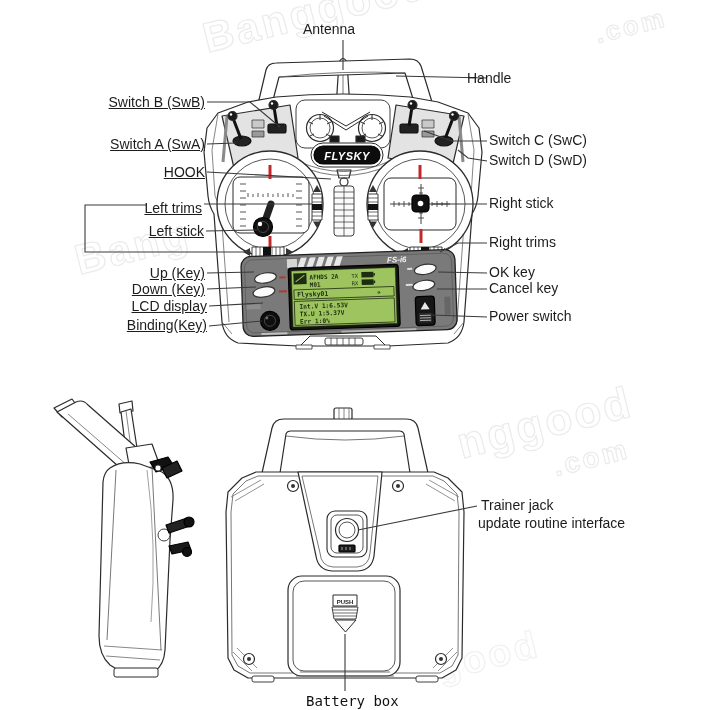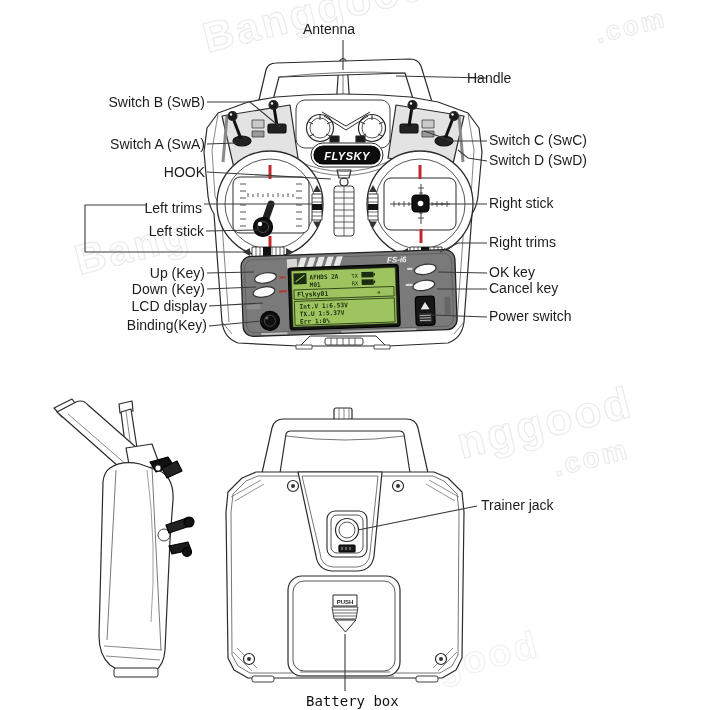--- a/index.html
+++ b/index.html
@@ -3,21 +3,21 @@
 <meta charset="utf-8">
 <style>
   html,body{margin:0;padding:0;background:#ffffff;}
   .canvas{position:relative;width:710px;height:710px;background:#ffffff;overflow:hidden;
           font-family:"Liberation Sans",sans-serif;}
   .wm{position:absolute;font-weight:bold;color:transparent;
       -webkit-text-stroke:1.2px #ebebeb;letter-spacing:3px;transform:rotate(-14deg);
       transform-origin:left top;white-space:nowrap;user-select:none;}
   svg{position:absolute;left:0;top:0;}
   .lbl{position:absolute;font-size:14px;color:#1c1c1c;white-space:nowrap;line-height:16px;}
-  .lbl.r{text-align:right;}
+  .lbl.r{text-align:right;text-decoration:underline;}
   .mono{font-family:"DejaVu Sans Mono","Liberation Mono",monospace;font-size:14px;color:#111;}
   .brand-txt{font:italic bold 11px "Liberation Sans",sans-serif;fill:#ffffff;letter-spacing:.5px;}
   .model-txt{font:italic bold 8px "Liberation Sans",sans-serif;fill:#f0f0f0;}
   .lcd-t{font-family:"DejaVu Sans Mono",monospace;fill:#1d2b10;}
   .push-t{font:bold 6px "Liberation Sans",sans-serif;fill:#222;}
   line,path,polyline,polygon,rect,circle,ellipse{vector-effect:none;}
 </style>
 </head>
 <body>
 
@@ -367,14 +367,15 @@
   <div class="lbl" style="left:467px;top:70px;">Handle</div>
   <div class="lbl" style="left:489px;top:132px;">Switch C (SwC)</div>
   <div class="lbl" style="left:489px;top:152px;">Switch D (SwD)</div>
   <div class="lbl" style="left:489px;top:195px;">Right stick</div>
   <div class="lbl" style="left:489px;top:234px;">Right trims</div>
   <div class="lbl" style="left:489px;top:264px;">OK key</div>
   <div class="lbl" style="left:489px;top:280px;">Cancel key</div>
   <div class="lbl" style="left:489px;top:308px;">Power switch</div>
 
   <div class="lbl" style="left:481px;top:497px;">Trainer jack</div>
+  <div class="lbl" style="left:478px;top:515px;">update routine interface</div>
   <div class="lbl mono" style="left:306px;top:693px;">Battery box</div>
 </div>
 
 </body></html>

